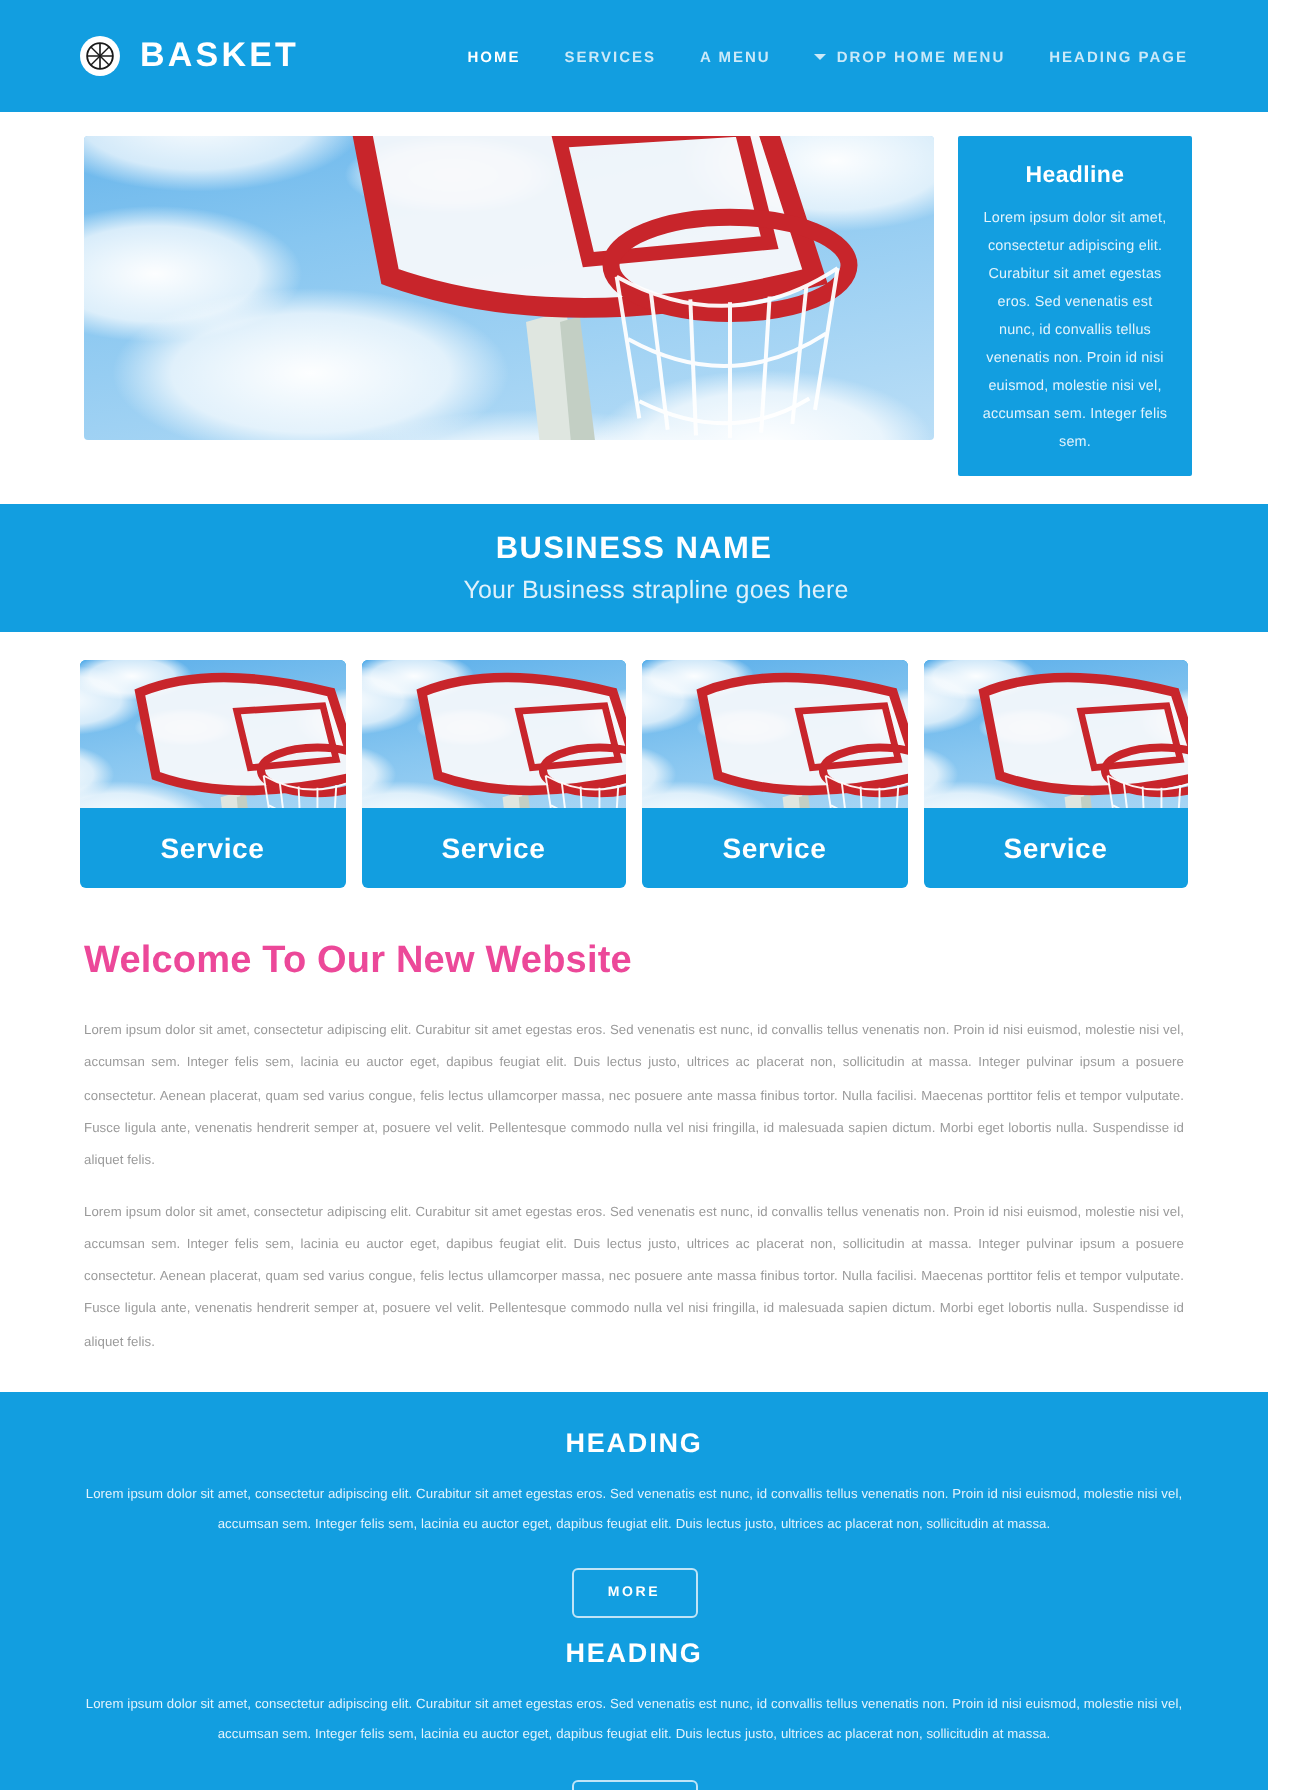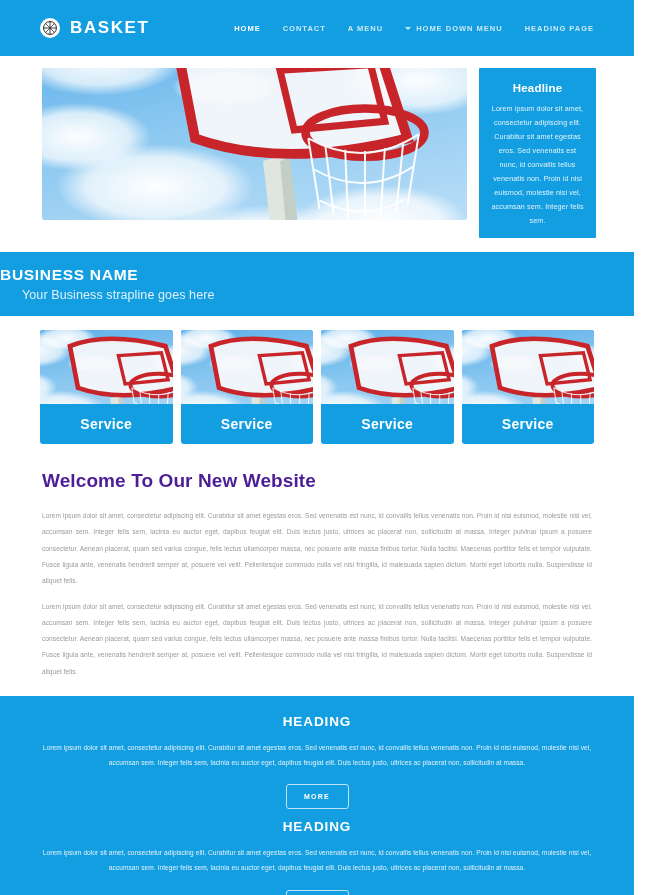--- a/index.html
+++ b/index.html
@@ -98,21 +98,21 @@
 
   
   .scene { width: 100%; height: 100%; display: block; }
 
   
   .band {
     background: #129ee0;
     height: 64px;
     display: flex;
     flex-direction: column;
-    align-items: flex-start;
+    align-items: center;
     justify-content: center;
     gap: 4px;
   }
   .band h1 {
     color: #ffffff;
     font-size: 15.5px;
     font-weight: bold;
     letter-spacing: .7px;
   }
   .band h2 {
@@ -144,21 +144,21 @@
     color: #ffffff;
     font-size: 14px;
     font-weight: bold;
     letter-spacing: .3px;
     border-radius: 13px;
   }
 
   
   .welcome { padding: 20px 42px 16px; background:#fff; }
   .welcome h2 {
-    color: #4c1d95;
+    color: #ec4899;
     font-size: 19px;
     font-weight: bold;
     letter-spacing: .1px;
     margin-bottom: 16px;
   }
   .welcome p {
     color: #9a9a9a;
     font-size: 6.6px;
     line-height: 2.45;
     text-align: justify;
@@ -283,23 +283,23 @@
         <svg width="14" height="14" viewBox="0 0 24 24">
           <circle cx="12" cy="12" r="11" fill="#ffffff" stroke="#1a1a1a" stroke-width="1.6"></circle>
           <path d="M12 1 L12 23 M1 12 L23 12" stroke="#1a1a1a" stroke-width="1.4" fill="none"></path>
           <path d="M4 4 Q12 12 20 20 M20 4 Q12 12 4 20" stroke="#1a1a1a" stroke-width="1.2" fill="none"></path>
         </svg>
       </span>
       <span class="brand-name">BASKET</span>
     </div>
     <nav class="nav">
       <span class="nav-item active">HOME</span>
-      <span class="nav-item">CONTACT</span>
+      <span class="nav-item">SERVICES</span>
       <span class="nav-item">A MENU</span>
-      <span class="nav-item has-caret">HOME DOWN MENU</span>
+      <span class="nav-item has-caret">DROP HOME MENU</span>
       <span class="nav-item">HEADING PAGE</span>
     </nav>
   </div>
 
   <div class="hero">
     <div class="hero-img">
       <svg class="scene" viewBox="0 0 300 200" preserveAspectRatio="xMidYMid slice">
         <use href="#hoopScene"></use>
       </svg>
     </div>

